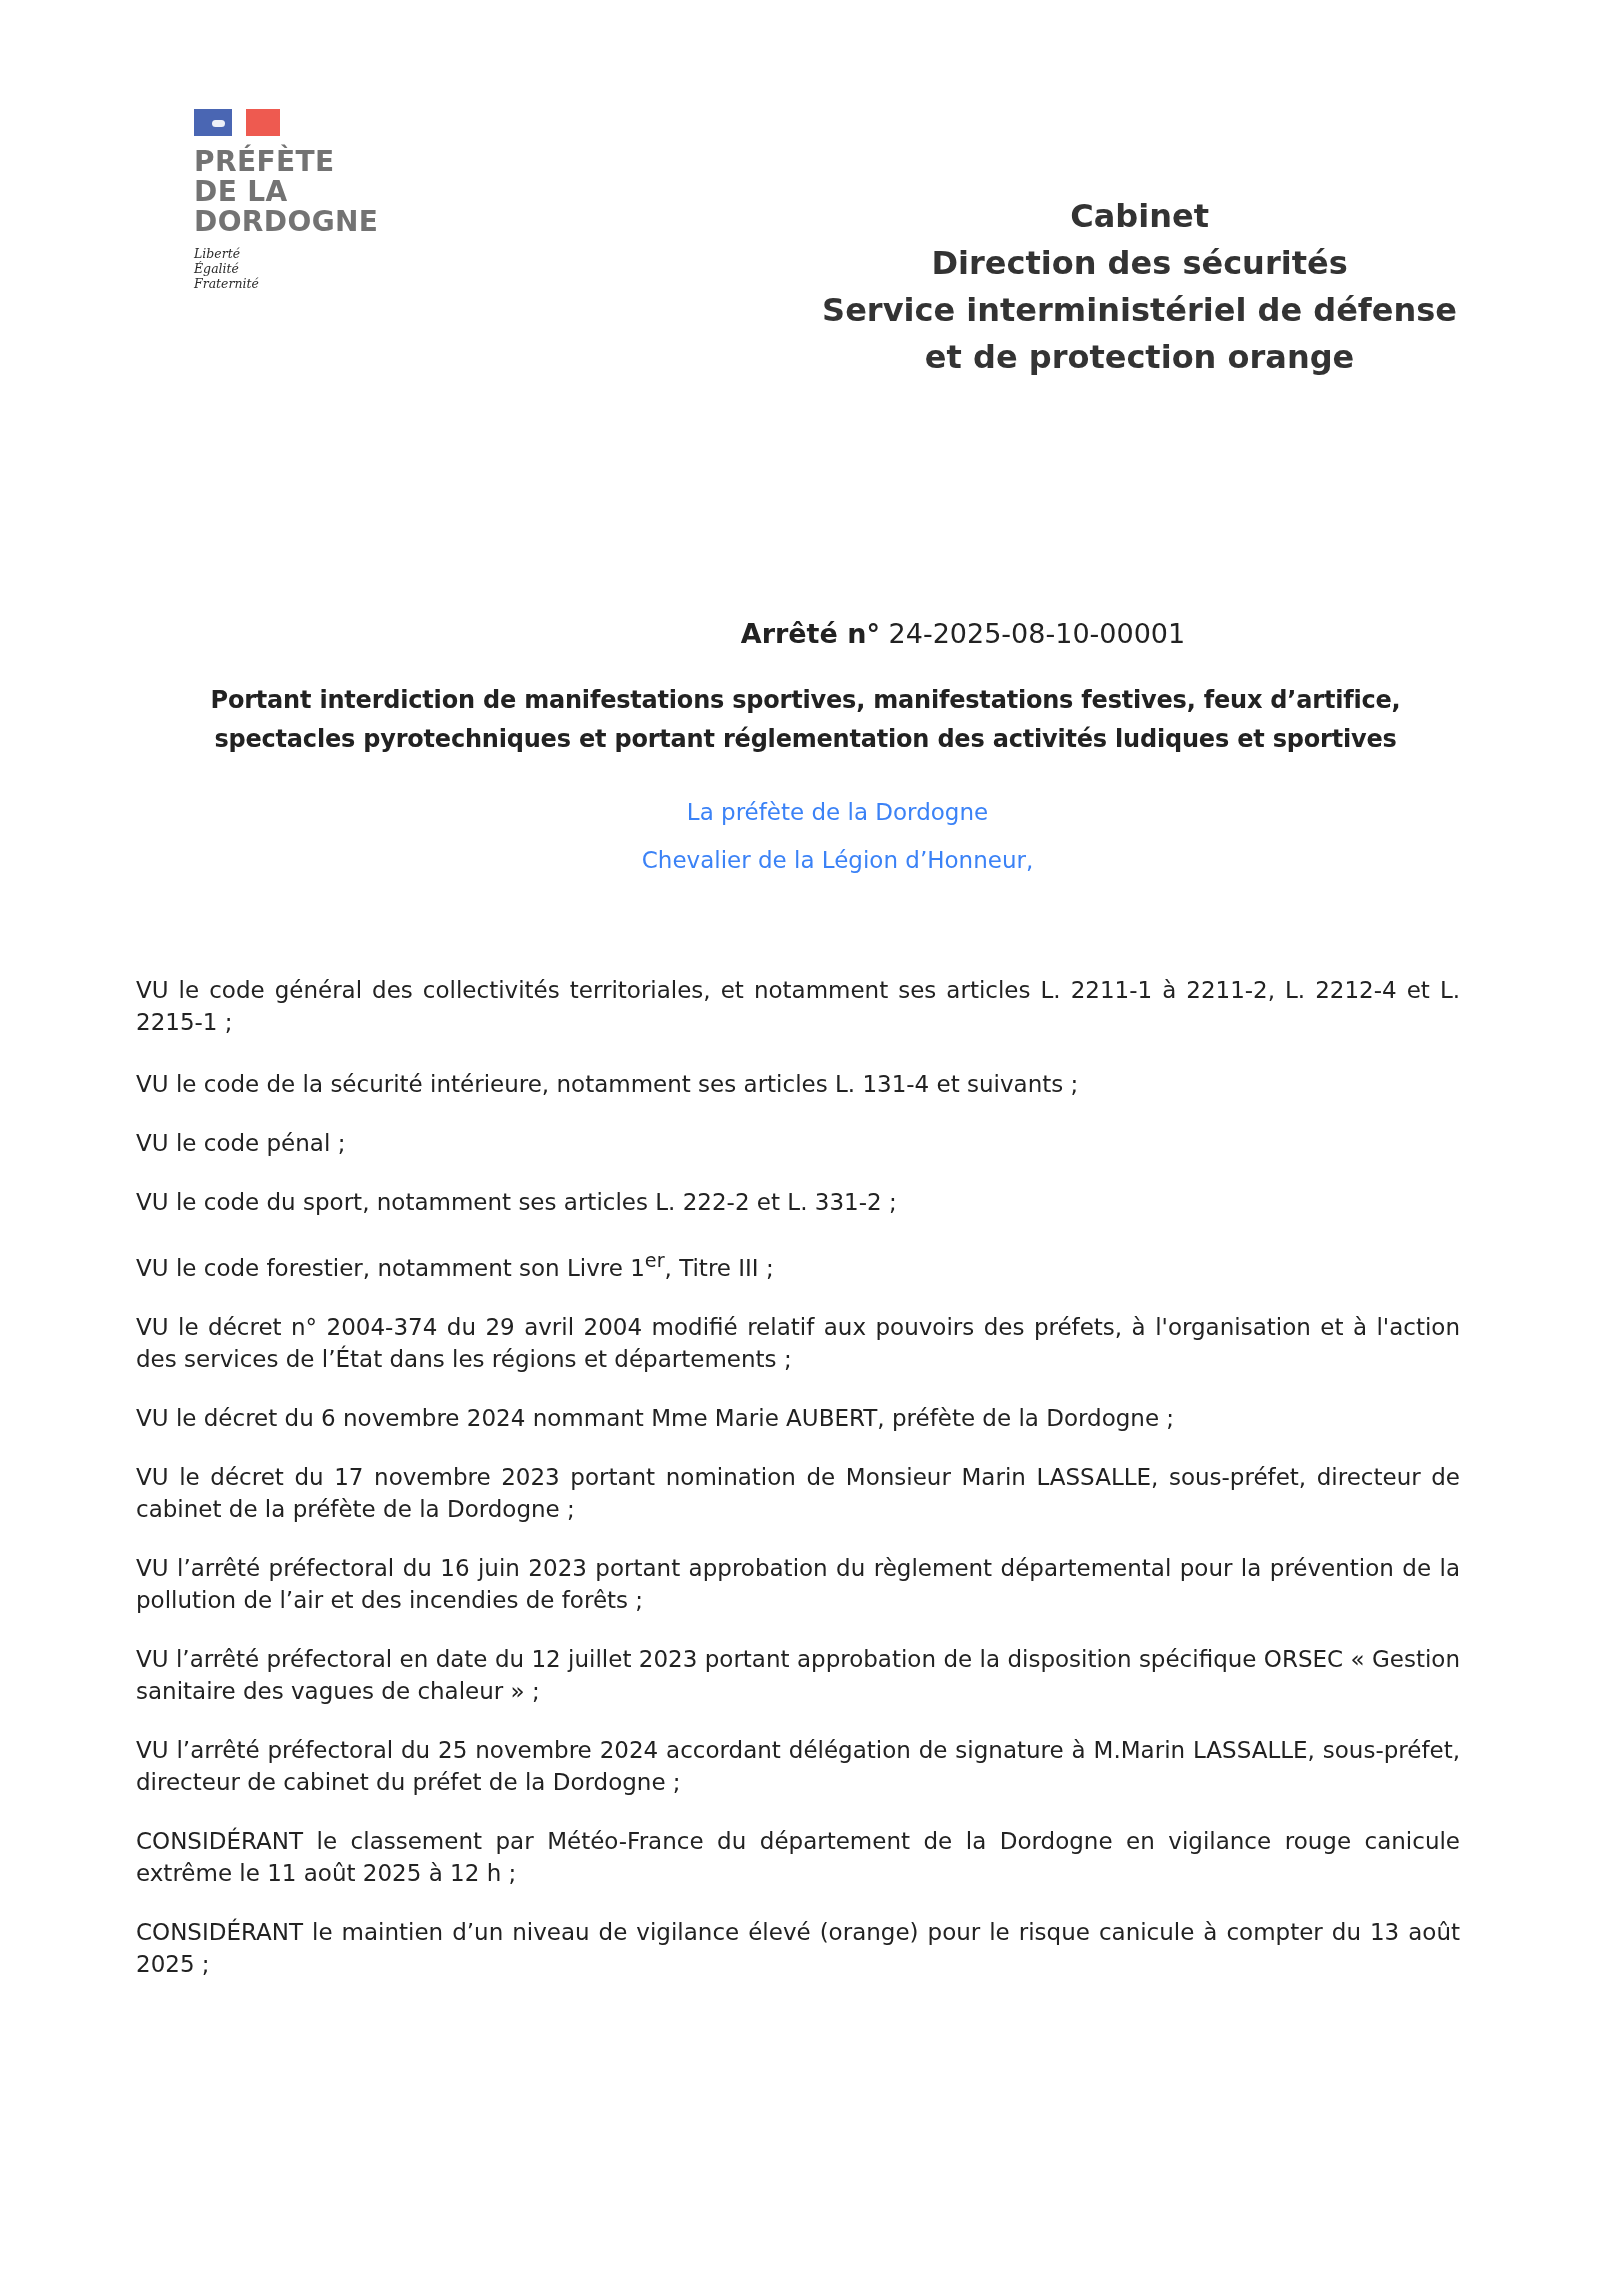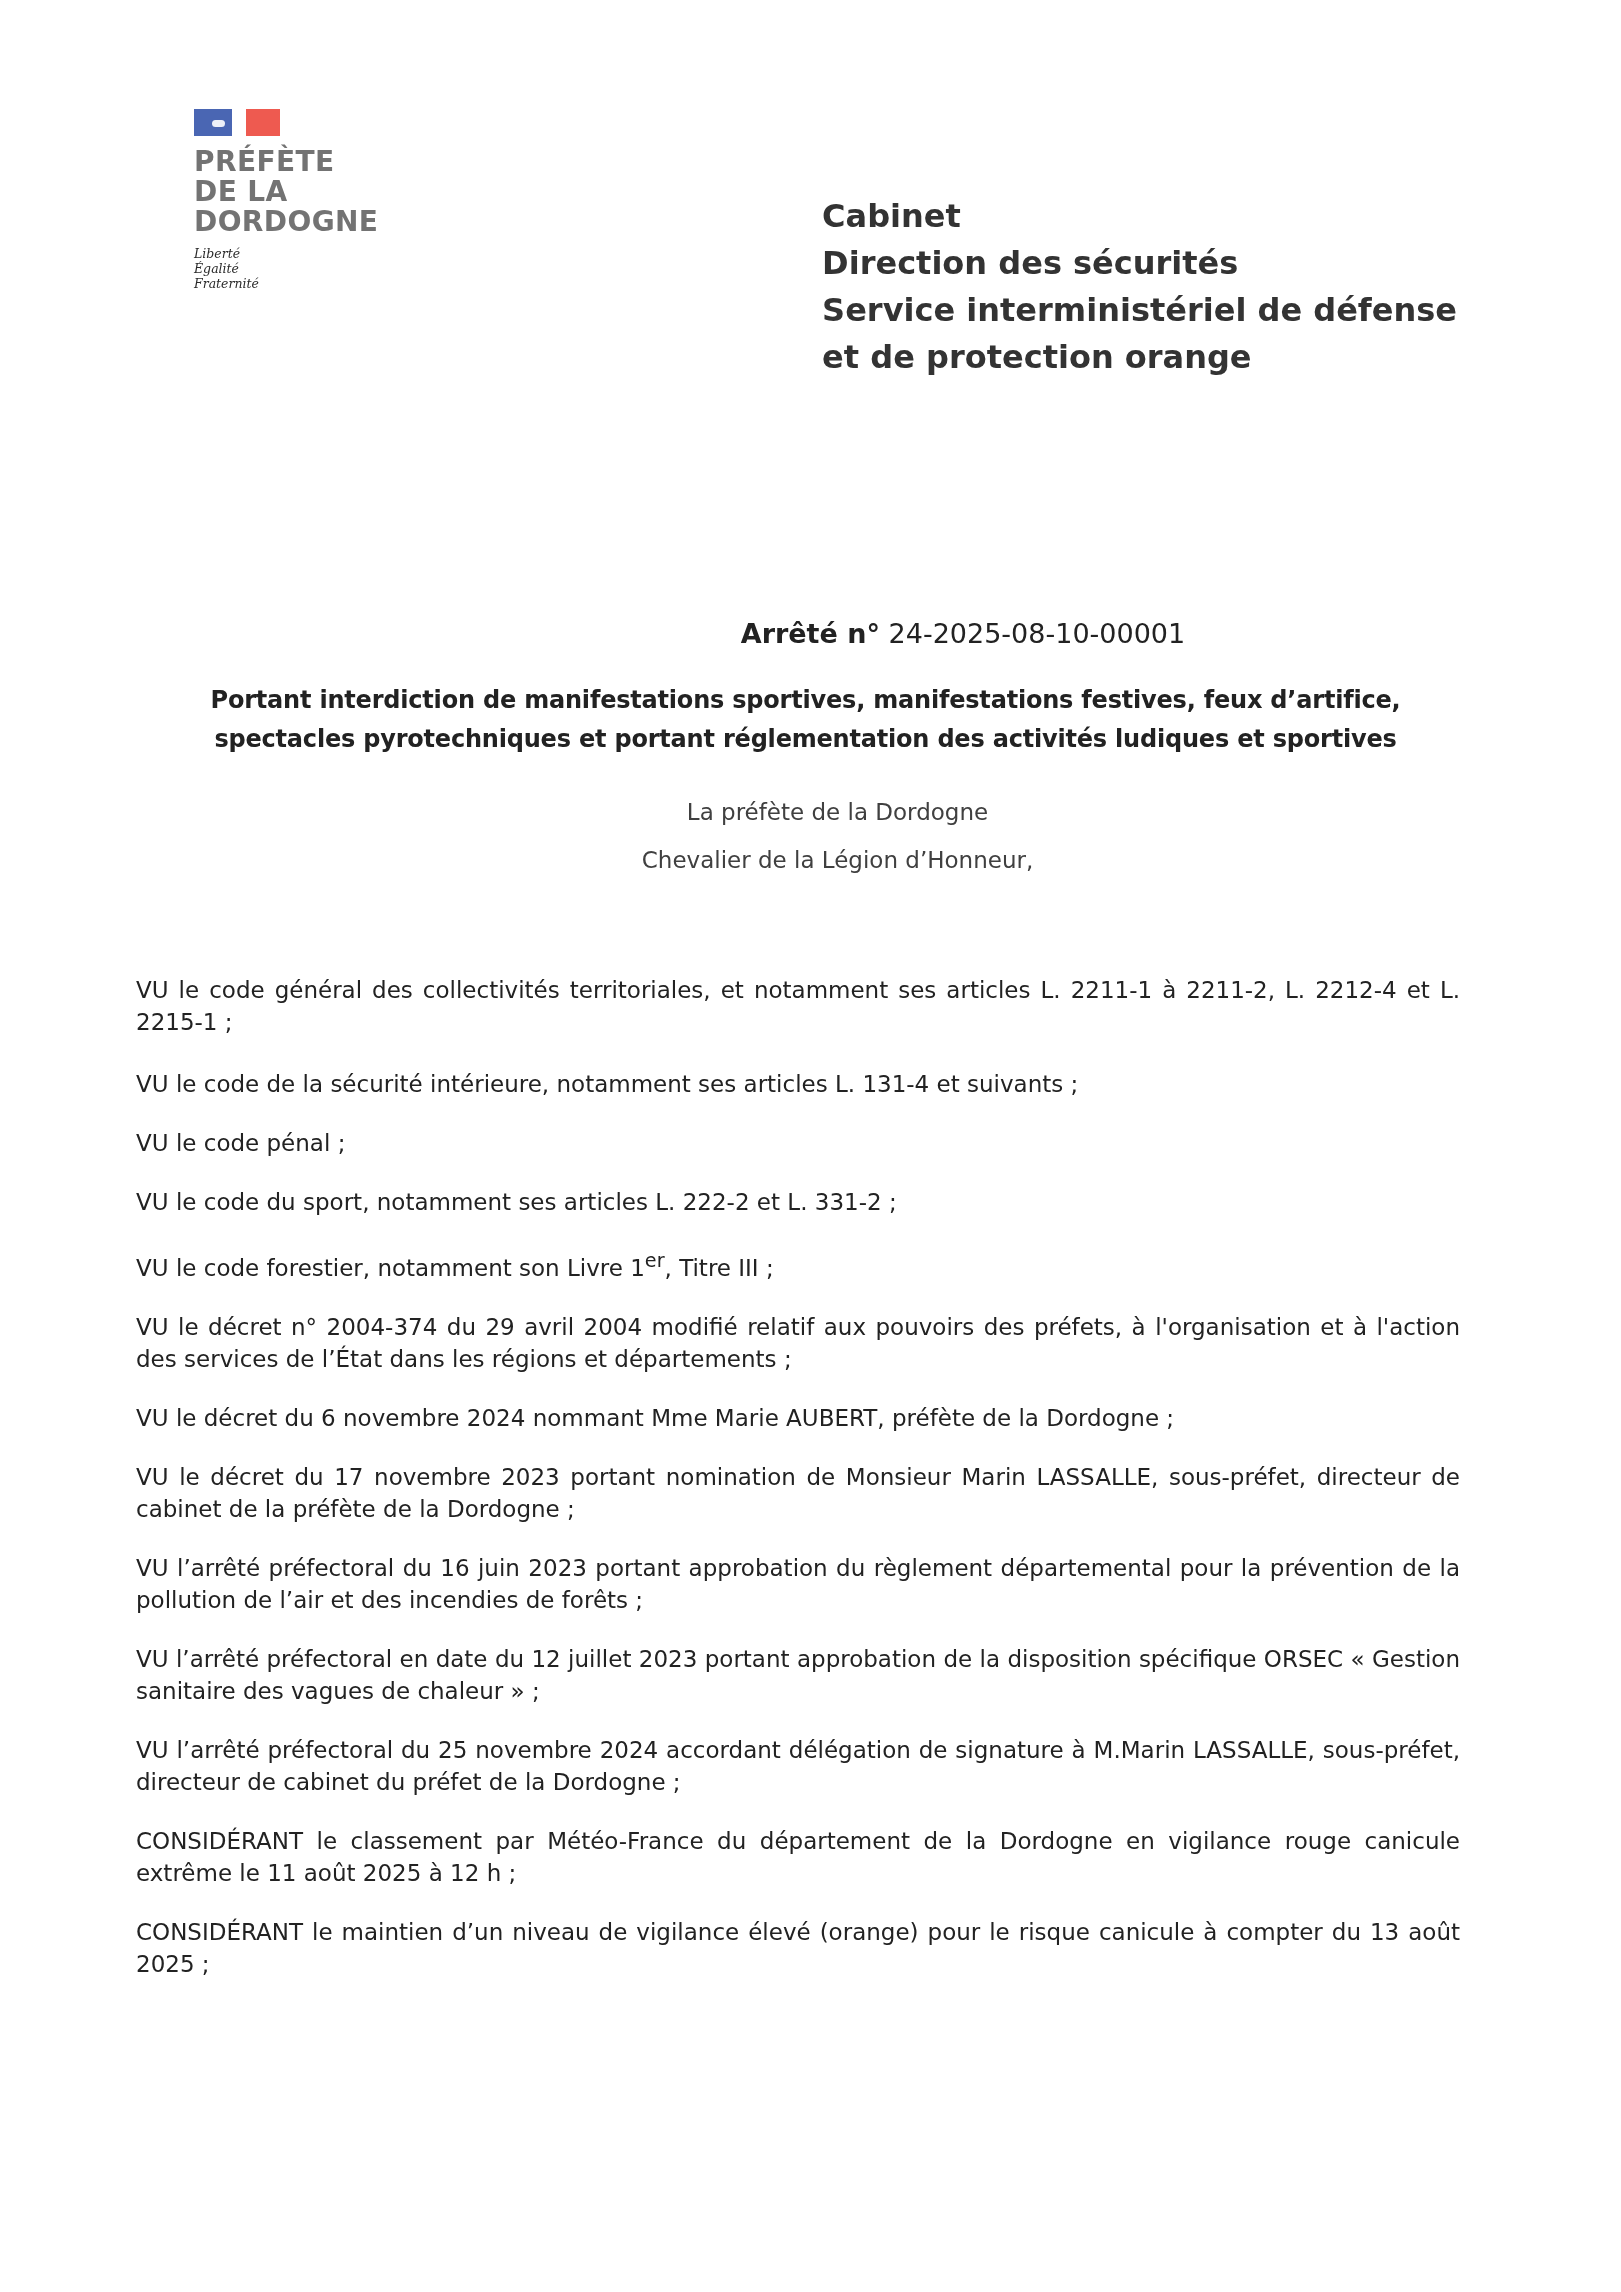--- a/index.html
+++ b/index.html
@@ -28,21 +28,21 @@
     .motto {
       margin-top: 9px;
       font-family: "DejaVu Serif", serif;
       font-style: italic;
       font-size: 12.5px;
       line-height: 15px;
       color: #2a2a2a;
     }
     .service-block {
       position: absolute; right: 164px; top: 193px;
-      text-align: left;
+      text-align: center;
       font-family: "DejaVu Sans", sans-serif;
       font-weight: bold;
       font-size: 32px;
       line-height: 47px;
       color: #333;
     }
     .arrete-number {
       position: absolute; left: 0; width: 1926px; top: 618px;
       text-align: center;
       font-size: 27px;
@@ -56,21 +56,21 @@
       font-size: 24px;
       line-height: 39px;
       color: #222;
       letter-spacing: -0.2px;
     }
     .authority {
       position: absolute; left: 0; width: 1621px; top: 788px;
       text-align: center;
       font-size: 23px;
       line-height: 48px;
-      color: #404040;
+      color: #3b82f6;
     }
     .authority div { padding-left: 54px; }
     .clauses {
       position: absolute; left: 136px; width: 1324px; top: 974px;
       font-size: 23px;
       line-height: 32px;
       color: #222;
     }
     .clause { margin: 0 0 27px 0; text-align: justify; }
     .clause .kw { font-weight: normal; }

